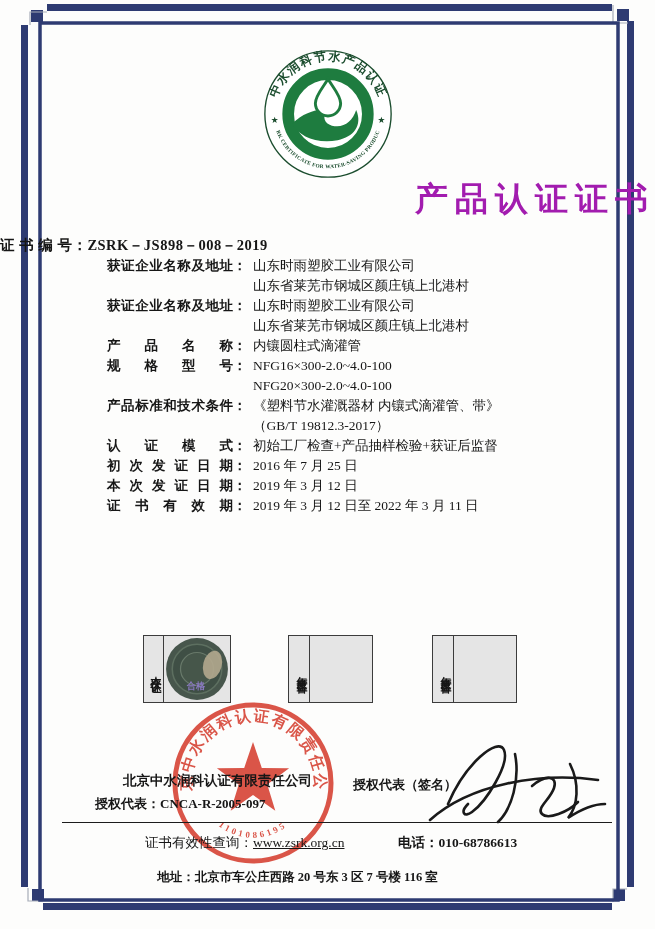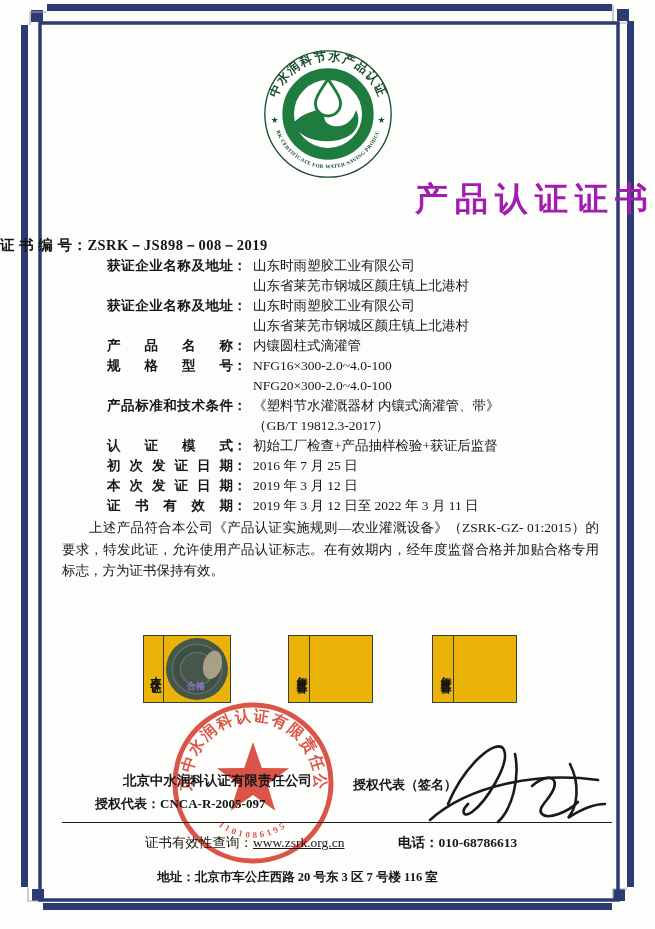--- a/index.html
+++ b/index.html
@@ -24,21 +24,21 @@
   .flabel{
     display:inline-block;width:126px;font-weight:bold;flex:0 0 126px;
     text-align:justify;text-align-last:justify;margin-left:45px;
   }
   .fcolon{display:inline-block;width:15px;flex:0 0 15px;font-weight:bold;margin-right:5px;}
   .fvalue{font-weight:normal;}
   .statement{
     position:absolute;left:62px;top:517px;width:537px;
     font-size:13.5px;line-height:21.5px;text-align:justify;text-indent:2em;
   }
-  .sbox{position:absolute;top:635px;height:66px;border:1.3px solid #3c3c3c;display:flex;background:#eab308;}
+  .sbox{position:absolute;top:635px;height:66px;border:1.3px solid #3c3c3c;display:flex;background:#e5e5e5;}
   .sbox1{left:143px;width:86px;}
   .sbox2{left:288px;width:83px;}
   .sbox3{left:432px;width:83px;}
   .sbox-label{
     width:20px;border-right:1.3px solid #3c3c3c;
     writing-mode:vertical-rl;text-orientation:upright;
     font-size:11px;font-weight:bold;letter-spacing:2px;
     padding:4px 0 0 0;text-align:center;
   }
   .sbox-body{flex:1;position:relative;display:flex;align-items:center;justify-content:center;overflow:visible;}
@@ -164,21 +164,20 @@
         <span class="fcolon">：</span>
         <span class="fvalue">2019 年 3 月 12 日</span>
       </div>
     <div class="frow">
         <span class="flabel">证书有效期</span>
         <span class="fcolon">：</span>
         <span class="fvalue">2019 年 3 月 12 日至 2022 年 3 月 11 日</span>
       </div>
   </div>
 
-  <div class="statement">上述产品符合本公司《产品认证实施规则—农业灌溉设备》（ZSRK-GZ- 01:2015）的要求，特发此证，允许使用产品认证标志。在有效期内，经年度监督合格并加贴合格专用标志，方为证书保持有效。</div>
 
   <div class="sbox sbox1">
     <div class="sbox-label">本次认证</div>
     <div class="sbox-body">
       <svg width="66" height="66" viewBox="0 0 64 64">
         <circle cx="32" cy="32" r="30" fill="#47564c"></circle>
         <circle cx="32" cy="32" r="24" fill="#3f4f45" stroke="#5d6f60" stroke-width="1.5"></circle>
         <circle cx="32" cy="32" r="16" fill="#46564a" stroke="#68796a" stroke-width="1.2"></circle>
         <circle cx="32" cy="32" r="8" fill="none" stroke="#72837400" stroke-width="1"></circle>
         <ellipse cx="47" cy="28" rx="9" ry="14" fill="#b3a88e" opacity="0.9" transform="rotate(14 47 28)"></ellipse>

